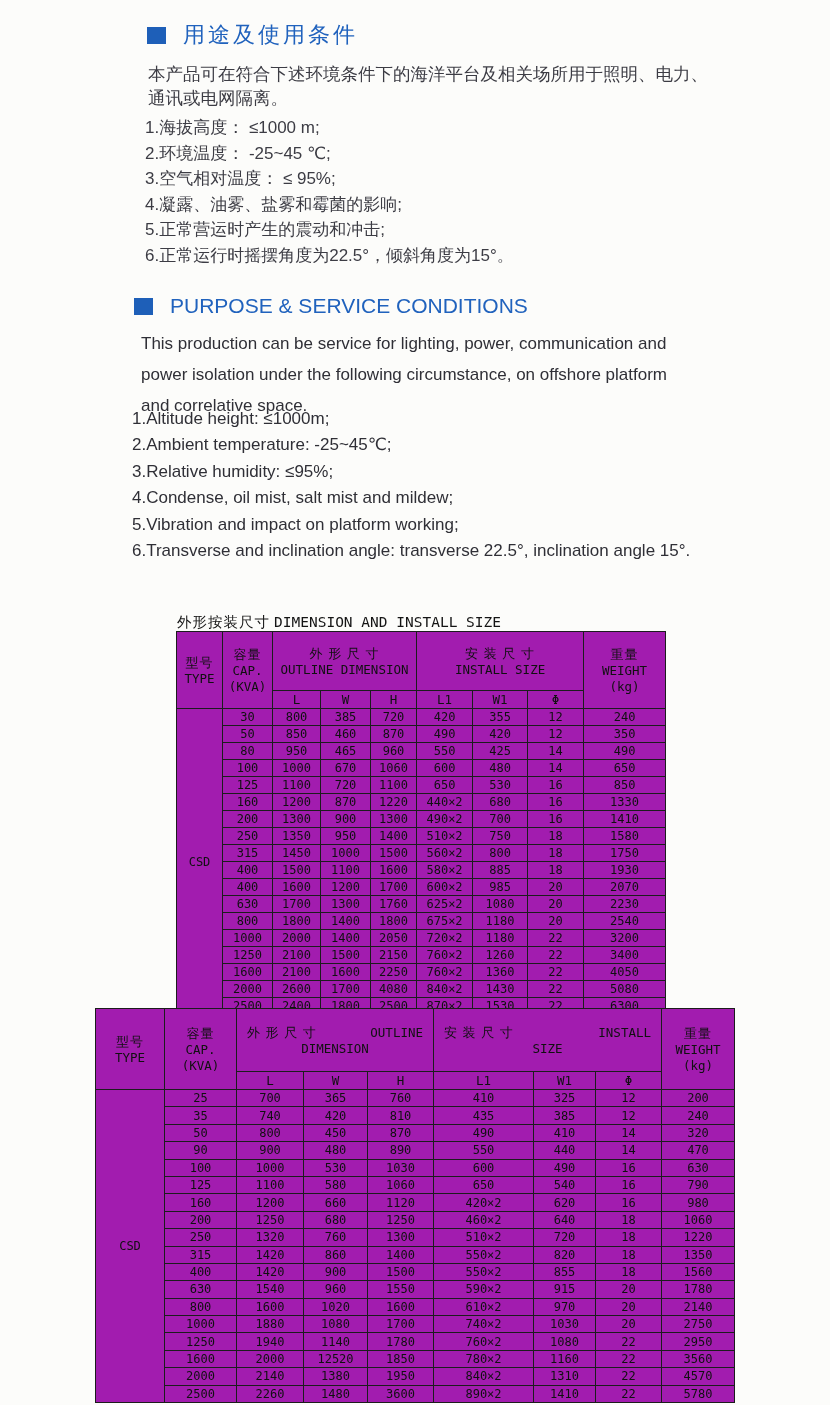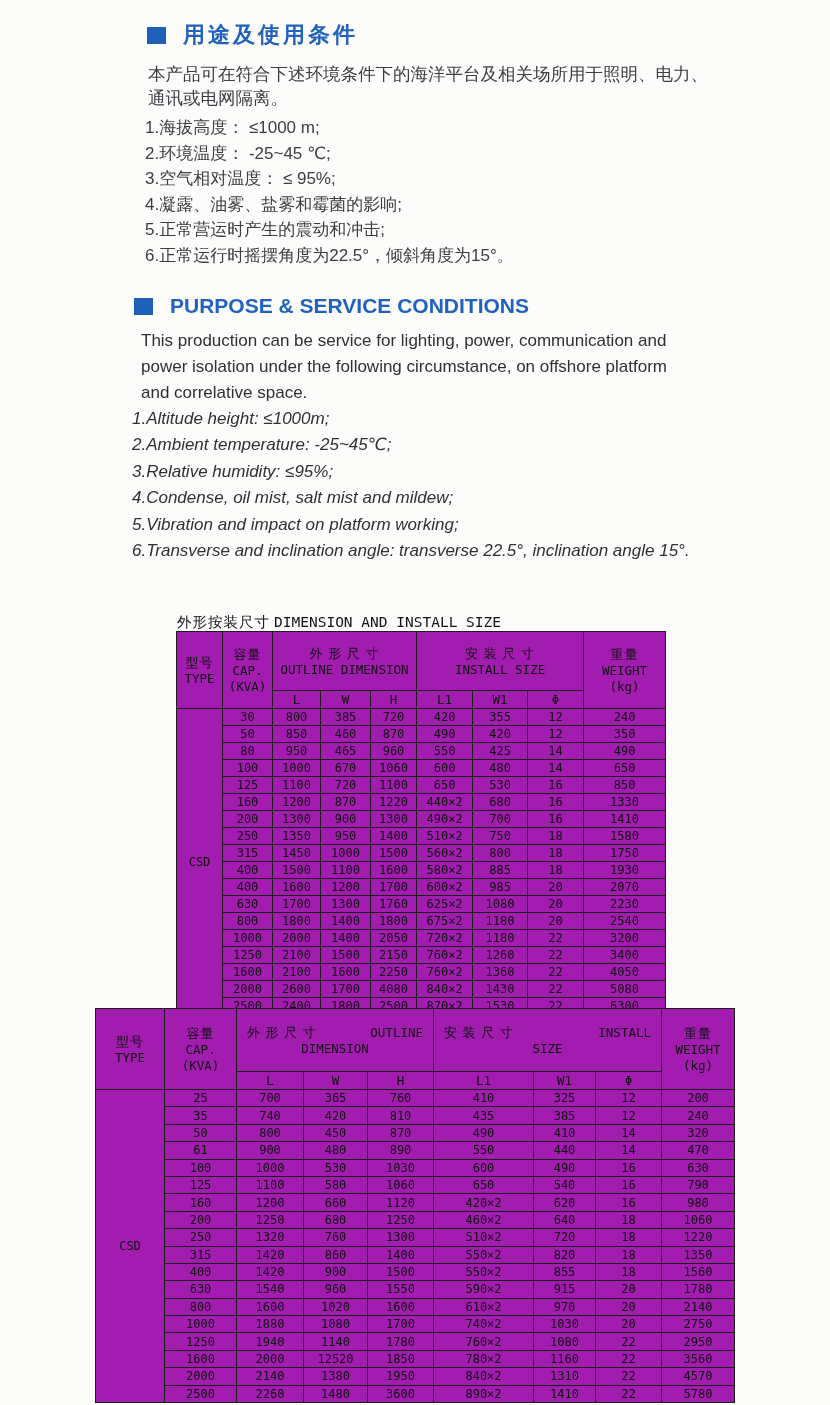--- a/index.html
+++ b/index.html
@@ -5,28 +5,28 @@
   html,body{margin:0;padding:0;}
   body{
     width:830px;height:1405px;position:relative;overflow:hidden;
     background:#fcfcfa;
     font-family:"Liberation Sans","DejaVu Sans",sans-serif;
     color:#393941;
   }
   
   .sec-head{position:absolute;display:flex;align-items:center;gap:17px;}
   .bullet{width:19px;height:17px;background:#1e5fb8;flex:0 0 auto;}
-  .sec-title{font-weight:bold;color:#2062bd;font-size:21px;white-space:nowrap;}
+  .sec-title{font-weight:normal;color:#2062bd;font-size:21px;white-space:nowrap;}
   .sec-title.cn{letter-spacing:3px;font-size:22px;}
   
   .para{position:absolute;font-size:17.5px;line-height:24px;color:#3c3c44;}
   .plist{position:absolute;margin:0;padding:0;list-style:none;font-size:17px;color:#3c3c44;}
   .plist li{line-height:25.6px;}
   .en .para,.en.para{color:#2f2f36;}
-  #en-list li{line-height:26.4px;color:#2f2f36;font-style:italic;}
+  #en-list li{line-height:26.4px;color:#2f2f36;}
   
   .tbl-title{position:absolute;white-space:nowrap;color:#141414;font-size:14.5px;}
   .tbl-title .cn{letter-spacing:1px;}
   .tbl-title .en{font-family:"DejaVu Sans Mono","Liberation Mono",monospace;font-size:14.5px;}
   table.dim{
     position:absolute;border-collapse:collapse;table-layout:fixed;
     background:#a21caf;
   }
   table.dim th,table.dim td{
     border:1px solid #1c1c1c;padding:0;text-align:center;vertical-align:middle;
@@ -61,21 +61,21 @@
     <li>3.空气相对温度： ≤ 95%;</li>
     <li>4.凝露、油雾、盐雾和霉菌的影响;</li>
     <li>5.正常营运时产生的震动和冲击;</li>
     <li>6.正常运行时摇摆角度为22.5°，倾斜角度为15°。</li>
   </ul>
 
 <div class="sec-head" style="top:294px;left:134px;">
   <span class="bullet"></span>
   <span class="sec-title">PURPOSE &amp; SERVICE CONDITIONS</span>
 </div>
-<div class="para en" style="top:328px;left:141px;width:532px;font-size:17px;line-height:26px;">This production can be service for lighting, power, communication and power isolation under the following circumstance, on offshore platform and correlative space.</div>
+<div class="para en" style="top:328px;left:141px;width:532px;font-size:17px;line-height:31px;">This production can be service for lighting, power, communication and power isolation under the following circumstance, on offshore platform and correlative space.</div>
 <ul class="plist en" id="en-list" style="top:406px;left:132px;width:660px;">
     <li>1.Altitude height: ≤1000m;</li>
     <li>2.Ambient temperature: -25~45℃;</li>
     <li>3.Relative humidity: ≤95%;</li>
     <li>4.Condense, oil mist, salt mist and mildew;</li>
     <li>5.Vibration and impact on platform working;</li>
     <li>6.Transverse and inclination angle: transverse 22.5°, inclination angle 15°.</li>
   </ul>
 
 <div class="tbl-title" style="top:613px;left:177px;">
@@ -391,21 +391,21 @@
         <td>50</td>
         <td>800</td>
         <td>450</td>
         <td>870</td>
         <td>490</td>
         <td>410</td>
         <td>14</td>
         <td>320</td>
       </tr>
       <tr>
-        <td>61</td>
+        <td>90</td>
         <td>900</td>
         <td>480</td>
         <td>890</td>
         <td>550</td>
         <td>440</td>
         <td>14</td>
         <td>470</td>
       </tr>
       <tr>
         <td>100</td>

